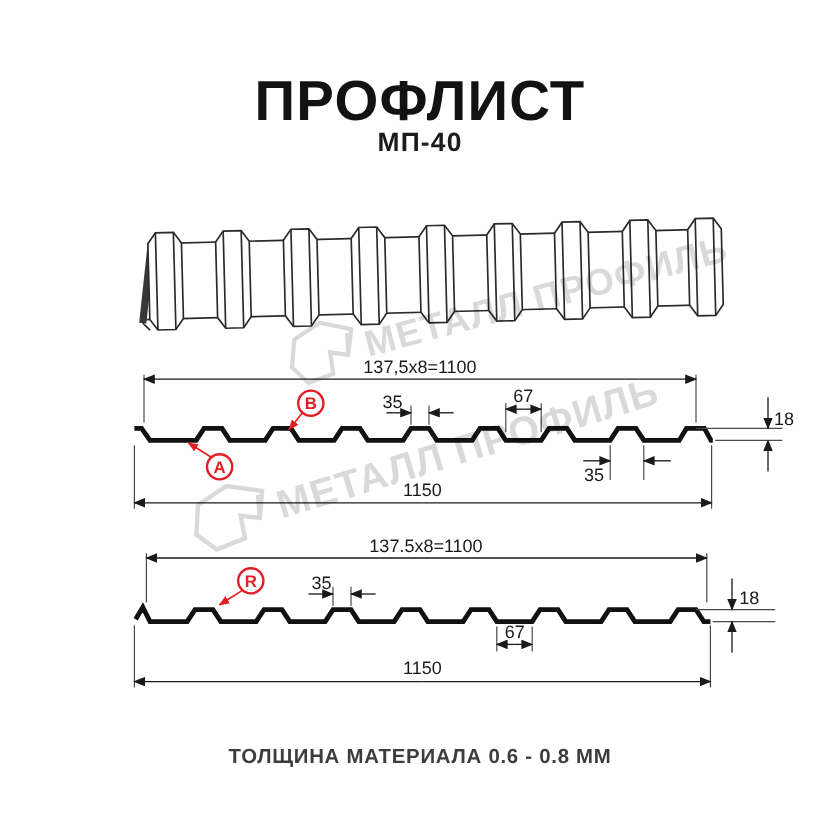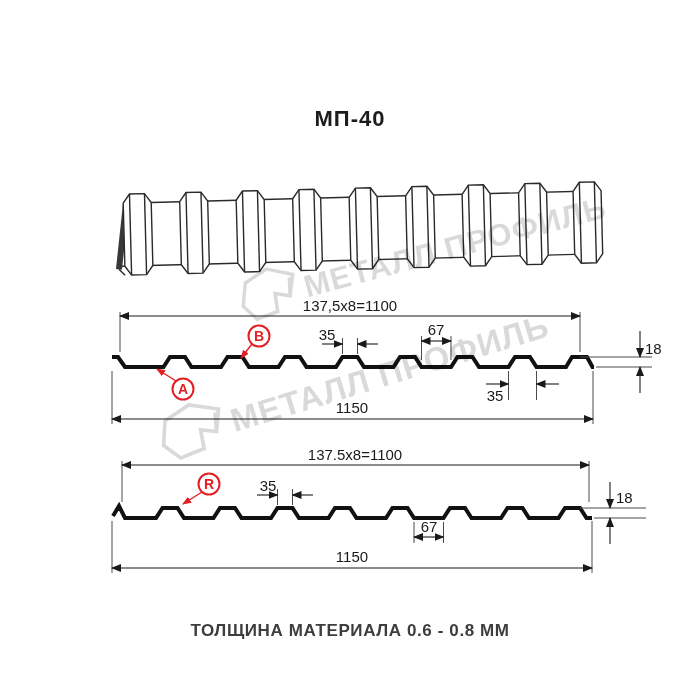--- a/index.html
+++ b/index.html
@@ -23,20 +23,21 @@
   .wm{fill:rgba(0,0,0,0.15);font-size:31px;font-weight:700;letter-spacing:1px;}
   .wmlogo{stroke:rgba(0,0,0,0.15);stroke-width:3.5;fill:none;stroke-linejoin:miter;}
   .red{stroke:#e31e24;stroke-width:1.4;fill:none;}
   .redcirc{stroke:#e31e24;stroke-width:2;fill:#fff;}
 </style>
 </head>
 <body>
 
 <div class="page">
 
+  <div class="abs title">ПРОФЛИСТ</div>
   <div class="abs subtitle">МП-40</div>
 
   <svg class="abs" style="top:0;left:0" width="700" height="700" viewBox="0 0 700 700">
 
     <defs>
       <marker id="ar" markerUnits="userSpaceOnUse" markerWidth="10" markerHeight="8" refX="9" refY="4" orient="auto">
           <path d="M0,0 L10,4 L0,8 Z" fill="#1a1a1a"></path>
         </marker>
       <marker id="arRed" markerUnits="userSpaceOnUse" markerWidth="9" markerHeight="7" refX="8" refY="3.5" orient="auto">
           <path d="M0,0 L9,3.5 L0,7 Z" fill="#e31e24"></path>

